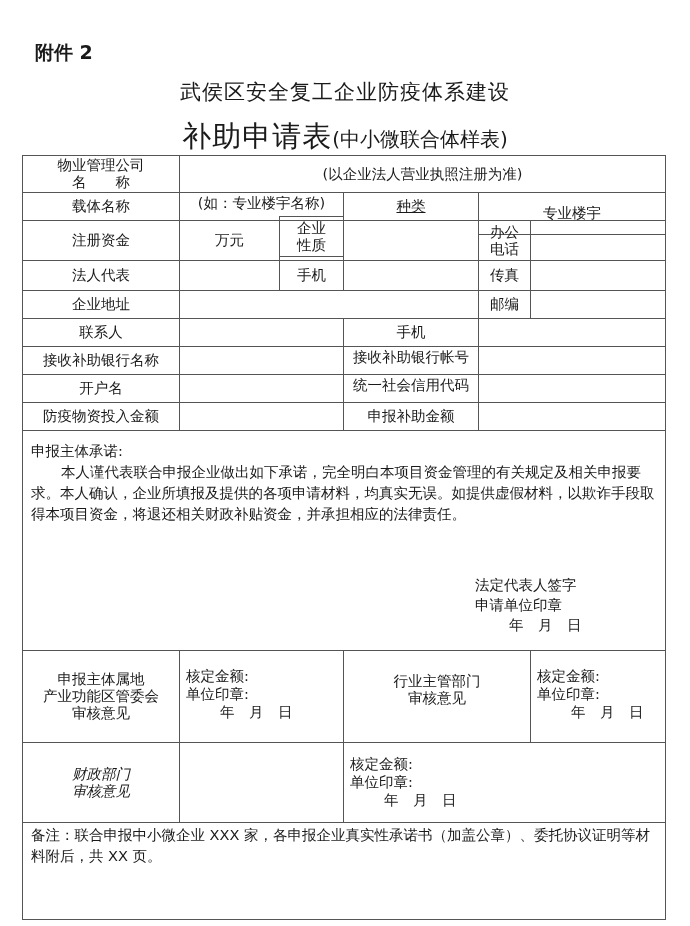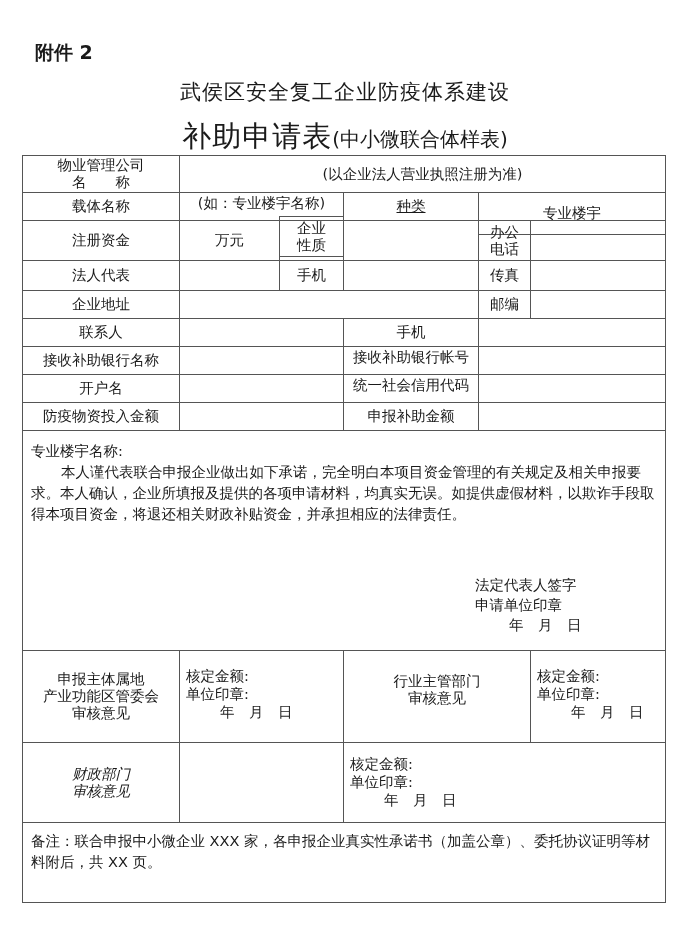--- a/index.html
+++ b/index.html
@@ -72,21 +72,21 @@
 <div class="cell" style="left:179px;top:374px;width:165px;height:29px;"></div>
 <div class="cell" style="left:343px;top:374px;width:136px;height:29px;align-items:flex-start;padding-top:2px;">统一社会信用代码</div>
 <div class="cell" style="left:478px;top:374px;width:188px;height:29px;"></div>
 
 <div class="cell" style="left:22px;top:402px;width:158px;height:29px;">防疫物资投入金额</div>
 <div class="cell" style="left:179px;top:402px;width:165px;height:29px;"></div>
 <div class="cell" style="left:343px;top:402px;width:136px;height:29px;">申报补助金额</div>
 <div class="cell" style="left:478px;top:402px;width:188px;height:29px;"></div>
 
 <div class="cell block" style="left:22px;top:430px;width:644px;height:221px;">
-  <div>专业楼宇名称:</div>
+  <div>申报主体承诺:</div>
   <div class="indent">本人谨代表联合申报企业做出如下承诺，完全明白本项目资金管理的有关规定及相关申报要求。本人确认，企业所填报及提供的各项申请材料，均真实无误。如提供虚假材料，以欺诈手段取得本项目资金，将退还相关财政补贴资金，并承担相应的法律责任。</div>
   <div class="sign">
     <div>法定代表人签字</div>
     <div>申请单位印章</div>
     <div style="padding-left:34px;">年　月　日</div>
   </div>
 </div>
 
 <div class="cell" style="left:22px;top:650px;width:158px;height:93px;flex-direction:column;">
   <span>申报主体属地</span>
@@ -112,13 +112,13 @@
   <span>财政部门</span>
   <span>审核意见</span>
 </div>
 <div class="cell" style="left:179px;top:742px;width:165px;height:81px;"></div>
 <div class="cell review" style="left:343px;top:742px;width:323px;height:81px;padding-top:12px;">
   <div>核定金额:</div>
   <div>单位印章:</div>
   <div class="date">年　月　日</div>
 </div>
 
-<div class="cell block" style="left:22px;top:822px;width:644px;height:81px;padding-top:8px;">备注：联合申报中小微企业 XXX 家，各申报企业真实性承诺书（加盖公章）、委托协议证明等材料附后，共 XX 页。</div>
+<div class="cell block" style="left:22px;top:822px;width:644px;height:98px;padding-top:2px;">备注：联合申报中小微企业 XXX 家，各申报企业真实性承诺书（加盖公章）、委托协议证明等材料附后，共 XX 页。</div>
 
 </body></html>

